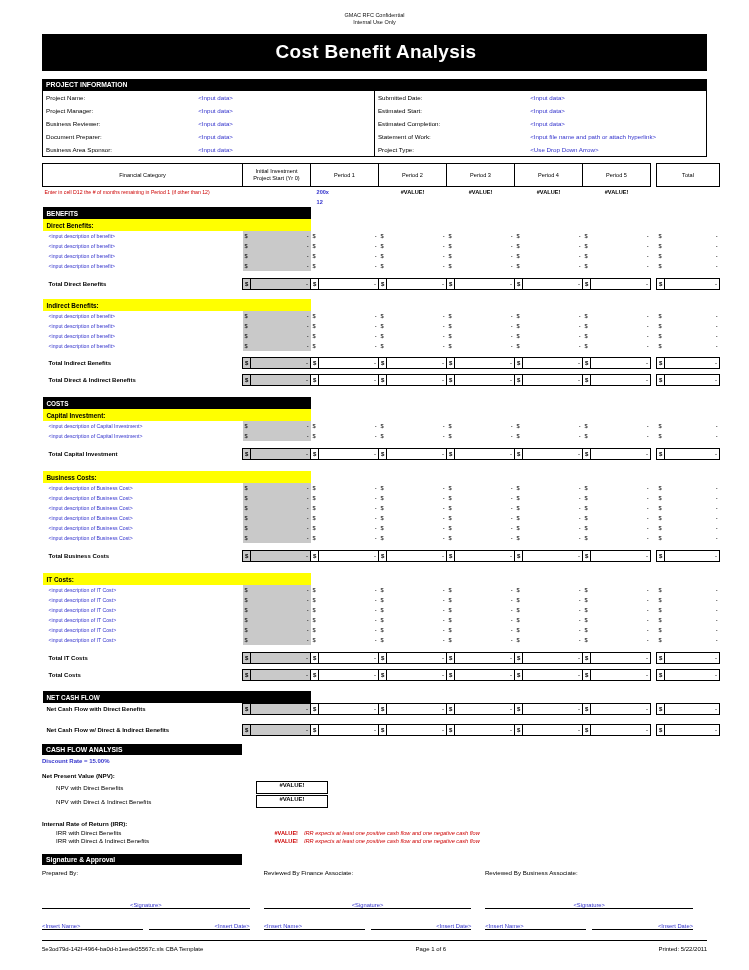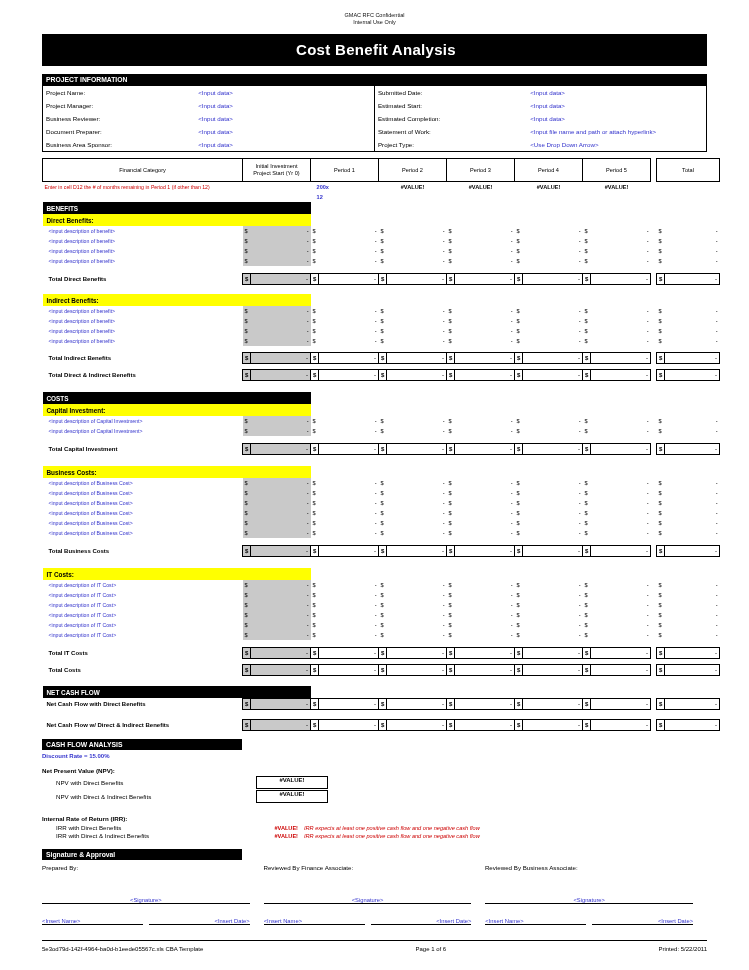--- a/index.html
+++ b/index.html
@@ -1,20 +1,20 @@
 <!DOCTYPE html>
 <html><head>
 <meta charset="utf-8">
 <style>
   html,body{margin:0;padding:0;background:#fff;}
   body{width:749px;height:970px;font-family:"Liberation Sans",sans-serif;color:#000;}
   .page{position:relative;width:749px;height:970px;}
   .conf{text-align:center;font-size:5.5px;line-height:7px;color:#111;padding-top:12px;}
   .titlebar{margin:8px 42px 0 42px;background:#000;color:#fff;text-align:center;
-            font-size:15px;font-weight:bold;padding:7px 0 8px 3px;letter-spacing:.3px;}
+            font-size:19px;font-weight:bold;padding:7px 0 8px 3px;letter-spacing:.3px;}
   .sect{margin:0 42px;}
   
   .blackbar{background:#000;color:#fff;font-size:6.8px;font-weight:bold;padding:2px 4px;}
   table{border-collapse:collapse;}
   .pi{width:100%;border:1px solid #000;font-size:6.2px;}
   .pi td{padding:1px 3px;height:11px;vertical-align:middle;}
   .pi .lbl{width:23%;}
   .pi .val{width:27%;color:#3333cc;}
   .blue{color:#3333cc;}
   

